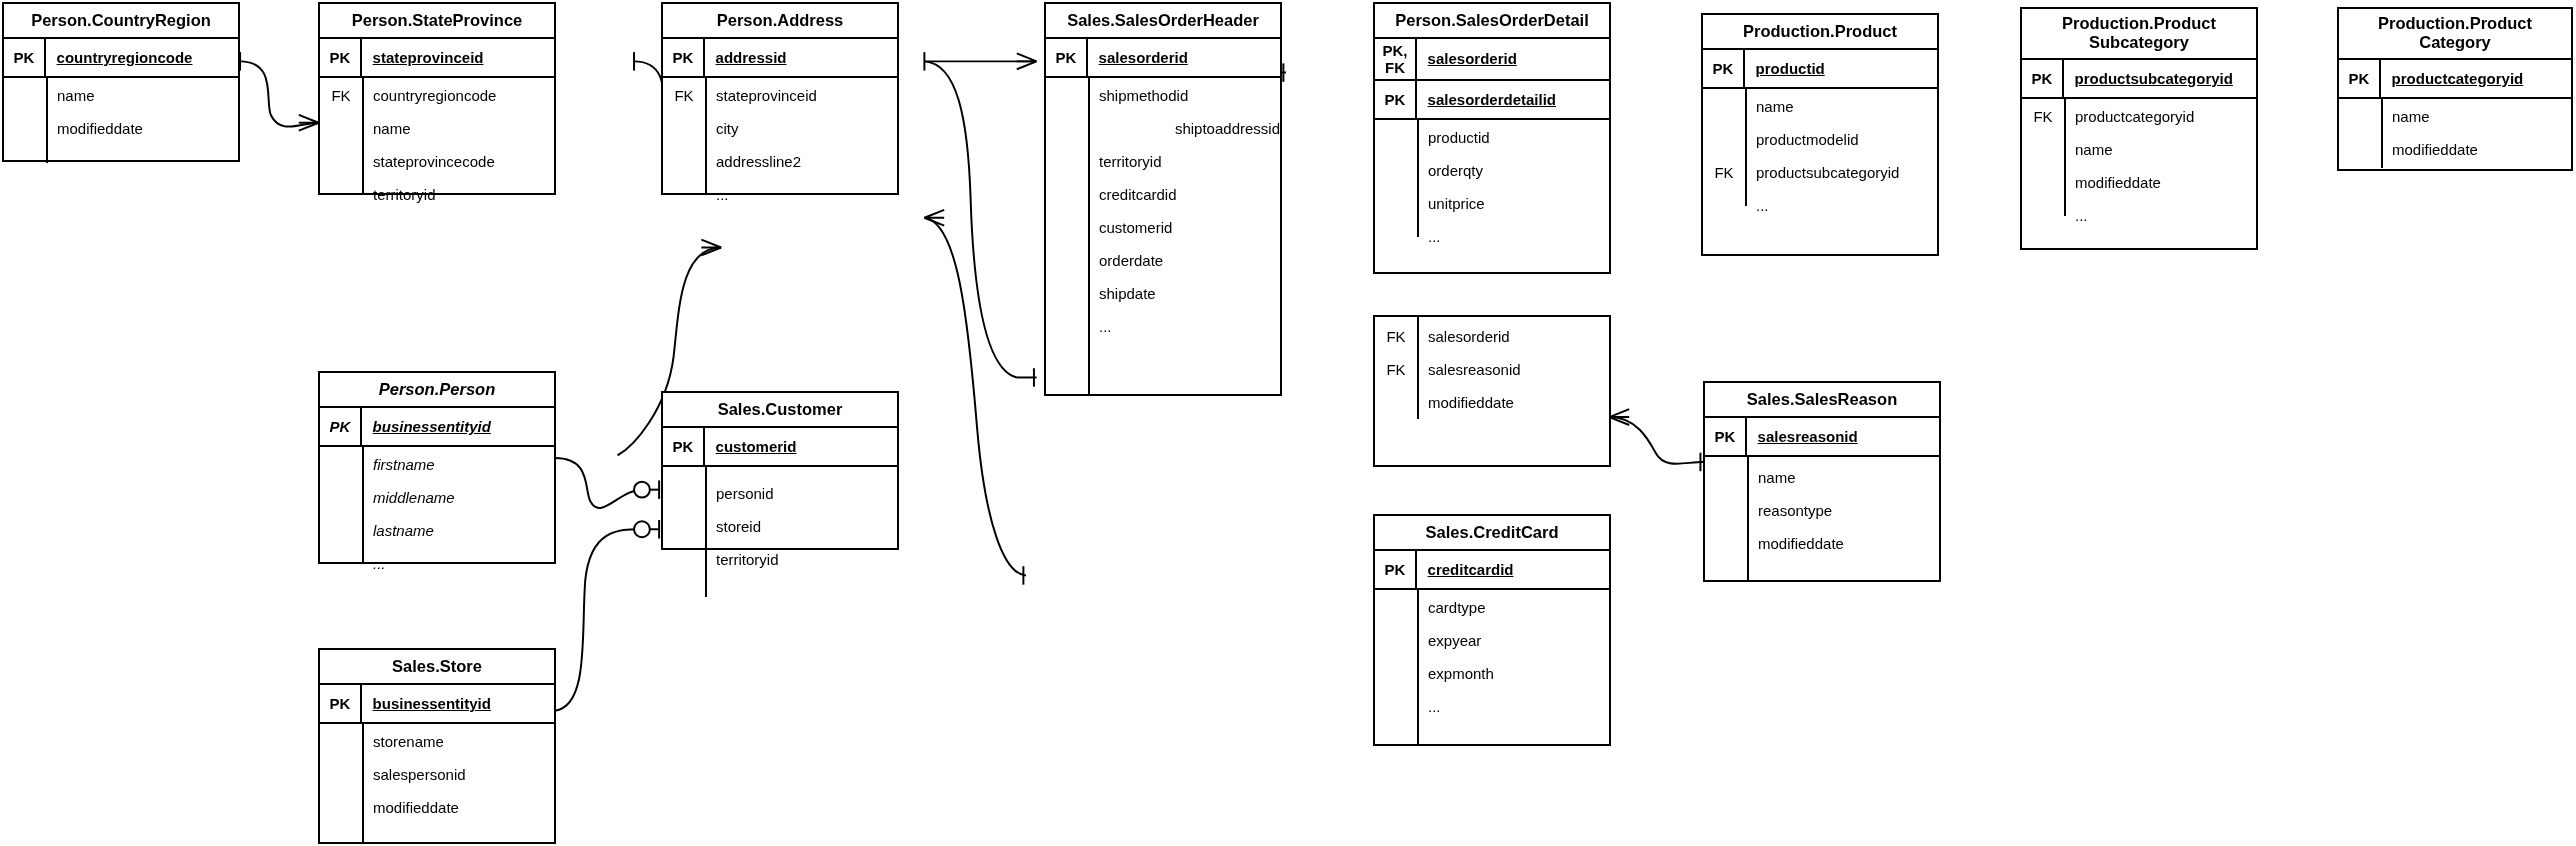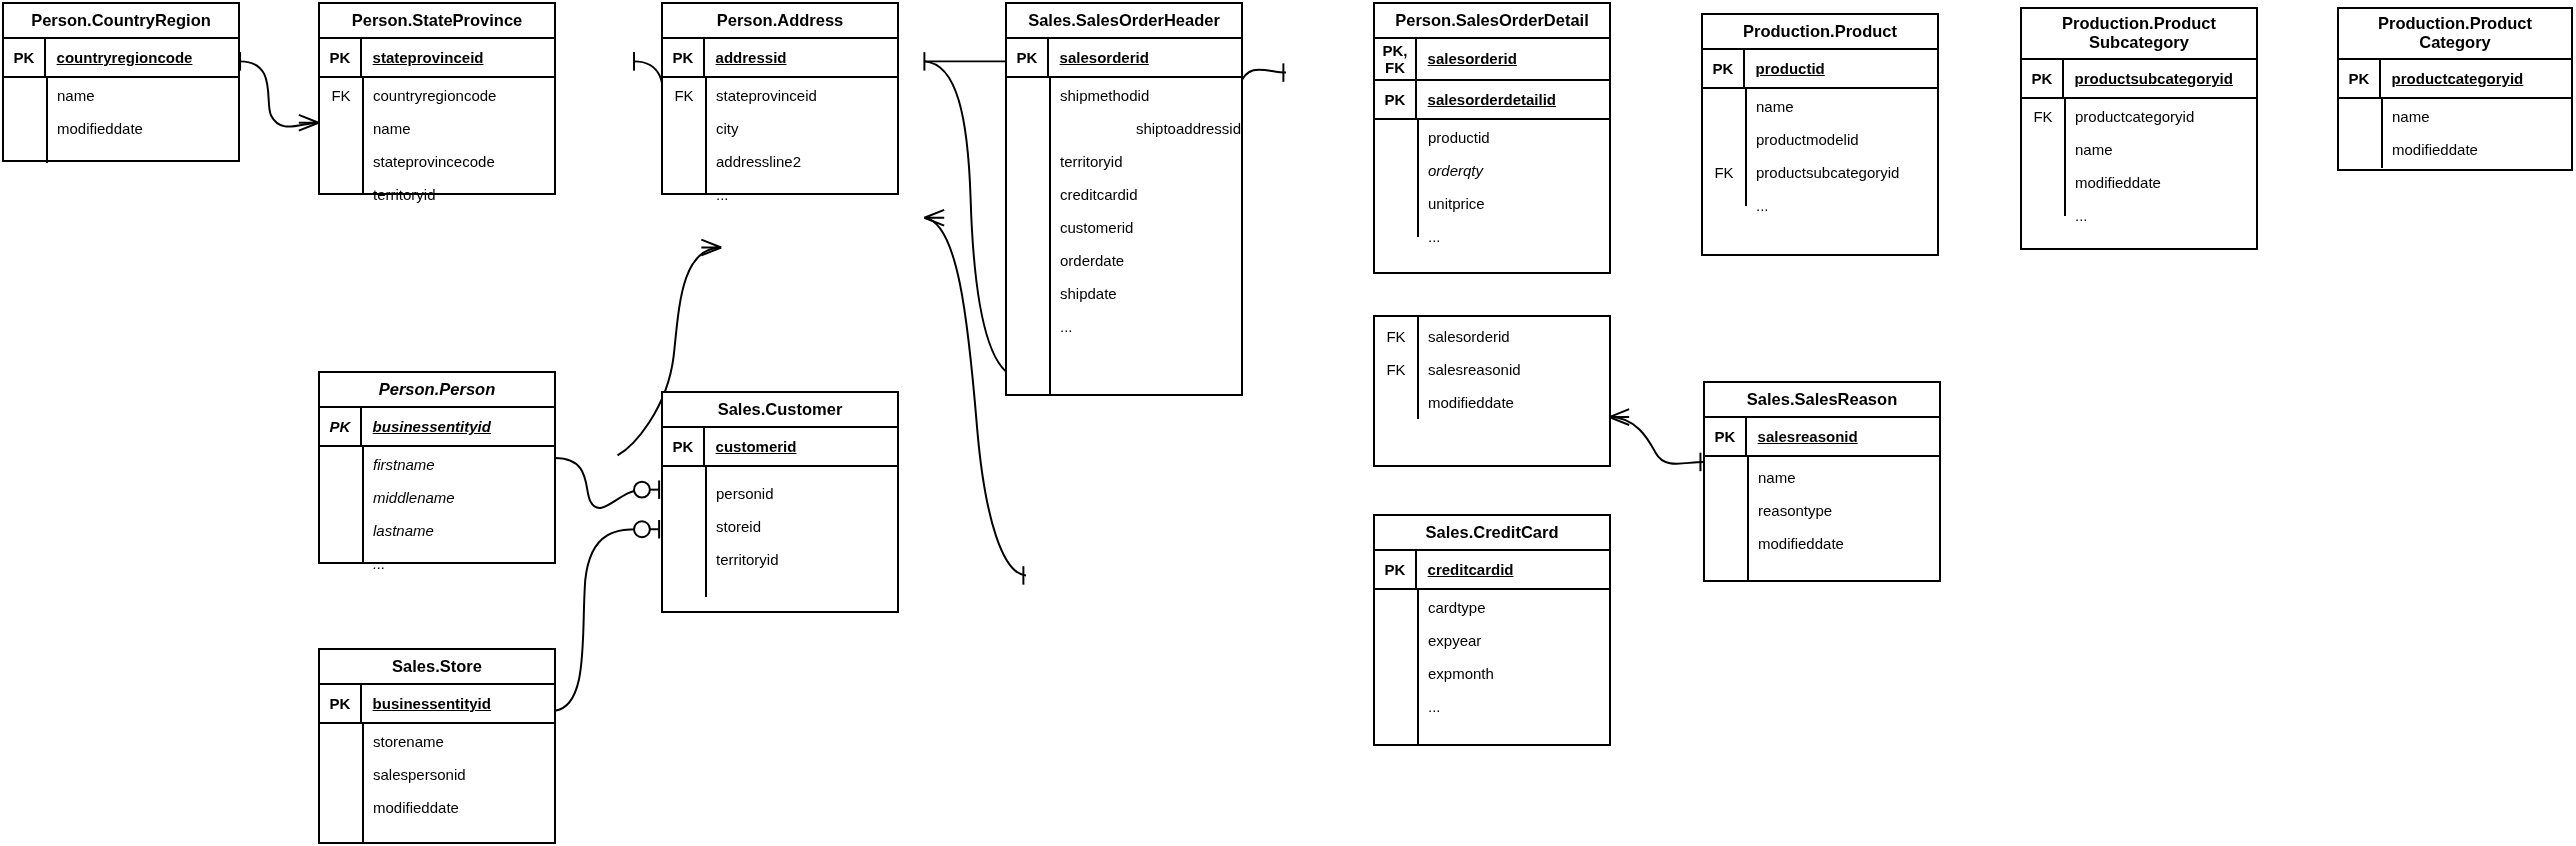--- a/index.html
+++ b/index.html
@@ -217,21 +217,21 @@
       </div>
       <div class="attr" style="padding:16px 0 0 53px;">
         <span>addressline2</span>
       </div>
       <div class="attr" style="padding:16px 0 0 53px;">
         <span>...</span>
       </div>
     </div>
   </div>
 
-  <div class="entity" style="left:1005px;top:2px;width:238px;height:394px;">
+  <div class="entity" style="left:1044px;top:2px;width:238px;height:394px;">
     <div class="ent-title">Sales.SalesOrderHeader</div>
     <div class="pk-block">
       <div class="row pk-row">
         <div class="keycell bold" style="width:42px;">PK</div>
         <div class="field pkname">salesorderid</div>
       </div>
     </div>
     <div class="body-block" style="height:318px;">
       <div class="colrule" style="left:42px;"></div>
       <div class="attr" style="padding:9.2px 0 0 53px;">
@@ -272,21 +272,21 @@
       <div class="row pk-row">
         <div class="keycell bold" style="width:42px;">PK</div>
         <div class="field pkname">salesorderdetailid</div>
       </div>
     </div>
     <div class="body-block" style="height:117px;">
       <div class="colrule" style="left:42px;"></div>
       <div class="attr" style="padding:9.2px 0 0 53px;">
         <span>productid</span>
       </div>
-      <div class="attr" style="padding:16px 0 0 53px;font-style:italic;">
+      <div class="attr" style="padding:16px 0 0 53px;">
         <span>orderqty</span>
       </div>
       <div class="attr" style="padding:16px 0 0 53px;">
         <span>unitprice</span>
       </div>
       <div class="attr" style="padding:16px 0 0 53px;">
         <span>...</span>
       </div>
     </div>
   </div>
@@ -382,21 +382,21 @@
       </div>
       <div class="attr" style="padding:16px 0 0 53px;">
         <span>lastname</span>
       </div>
       <div class="attr" style="padding:16px 0 0 53px;">
         <span>...</span>
       </div>
     </div>
   </div>
 
-  <div class="entity" style="left:661px;top:391px;width:238px;height:222px;">
+  <div class="entity" style="left:661px;top:391px;width:238px;height:159px;">
     <div class="ent-title">Sales.Customer</div>
     <div class="pk-block">
       <div class="row pk-row">
         <div class="keycell bold" style="width:42px;">PK</div>
         <div class="field pkname">customerid</div>
       </div>
     </div>
     <div class="body-block" style="height:130px;">
       <div class="colrule" style="left:42px;"></div>
       <div class="attr" style="padding:18.5px 0 0 53px;">

